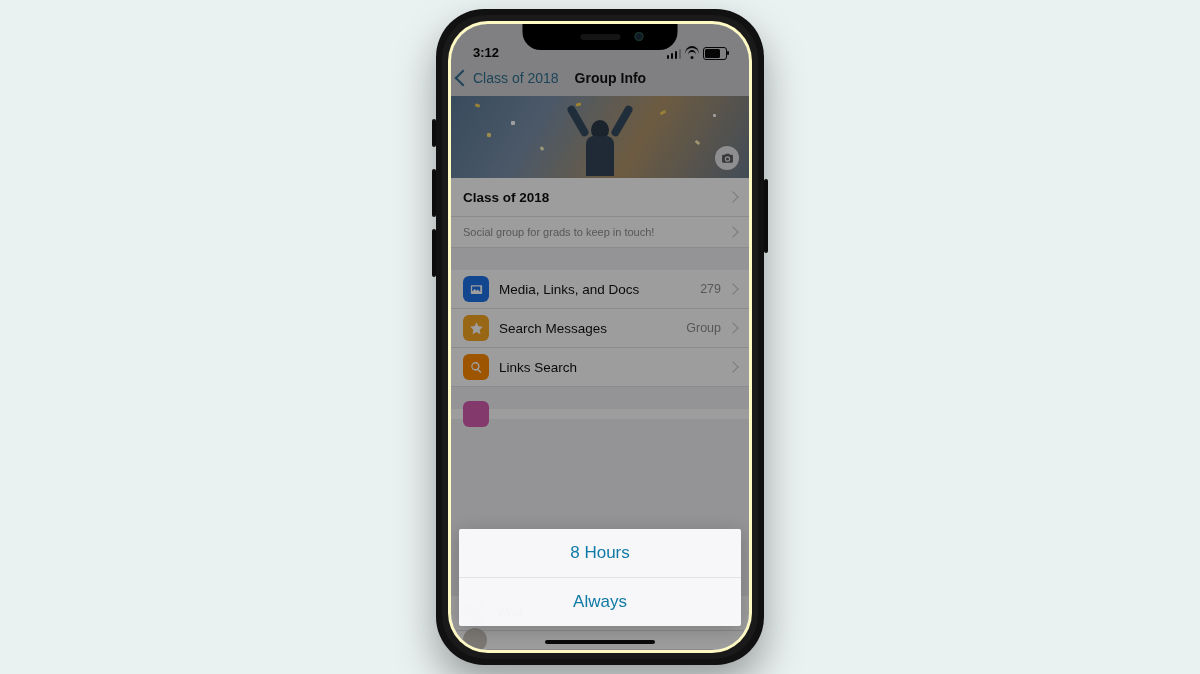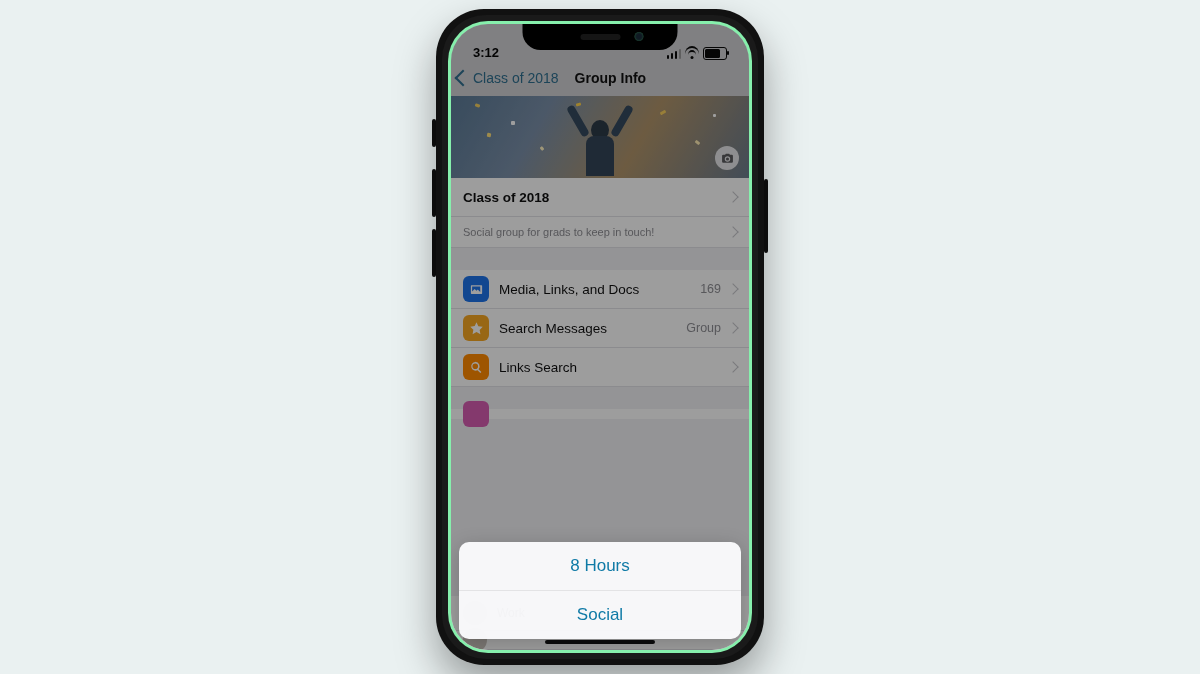--- a/index.html
+++ b/index.html
@@ -1,20 +1,20 @@
 <!DOCTYPE html>
 <html><head>
 <meta charset="utf-8">
 <style>
   html,body{margin:0;padding:0;width:1200px;height:674px;background:#eaf1f1;font-family:-apple-system,"Helvetica Neue",Arial,sans-serif;overflow:hidden;}
   
   .stage{width:1200px;height:674px;display:flex;align-items:center;justify-content:center;}
   .device{position:relative;width:328px;height:656px;background:#111;border-radius:48px;box-shadow:0 20px 40px rgba(0,0,0,.35);padding:0;}
   .device-inner{position:absolute;inset:6px;background:#1a1a1a;border-radius:44px;}
-  .bezel{position:absolute;inset:12px;background:#86efac;border-radius:40px;overflow:hidden;}
+  .bezel{position:absolute;inset:12px;background:#fef9c3;border-radius:40px;overflow:hidden;}
   .screen{position:absolute;inset:3px;border-radius:37px;overflow:hidden;background:#cfcfd2;}
   
   .notch{position:absolute;top:0;left:50%;transform:translateX(-50%);width:155px;height:26px;background:#000;border-bottom-left-radius:18px;border-bottom-right-radius:18px;z-index:50;display:flex;align-items:center;justify-content:center;gap:28px;}
   .speaker{width:40px;height:6px;background:#222;border-radius:3px;}
   .cam{width:9px;height:9px;background:#1b2b3a;border-radius:50%;position:absolute;right:34px;top:8px;box-shadow:inset 0 0 2px #4a6;}
   
   .sbtn{position:absolute;background:#0c0c0c;border-radius:3px;}
   .sbtn.l1{left:-4px;top:110px;width:4px;height:28px;}
   .sbtn.l2{left:-4px;top:160px;width:4px;height:48px;}
   .sbtn.l3{left:-4px;top:220px;width:4px;height:48px;}
@@ -57,21 +57,21 @@
   .sep{height:22px;}
   .ic{width:26px;height:26px;border-radius:6px;margin-right:10px;display:flex;align-items:center;justify-content:center;flex:0 0 26px;}
   .ic svg{width:15px;height:15px;fill:#fff;}
   .cv{margin-left:auto;color:#8e8e93;font-size:12.5px;margin-right:8px;}
   .chevr{width:7px;height:7px;border-top:1.7px solid #c5c5c9;border-right:1.7px solid #c5c5c9;transform:rotate(45deg);}
   .spacer{flex:1;}
   
   .dim{position:absolute;inset:0;background:rgba(0,0,0,.38);z-index:60;}
   
   .sheet{position:absolute;left:8px;right:8px;bottom:8px;z-index:70;}
-  .sheet-group{background:rgba(250,250,252,.97);border-radius:10px;overflow:hidden;margin-bottom:3px;box-shadow:0 4px 20px rgba(0,0,0,.2);}
+  .sheet-group{background:rgba(250,250,252,.97);border-radius:2px;overflow:hidden;margin-bottom:16px;box-shadow:0 4px 20px rgba(0,0,0,.2);}
   .sheet-row{height:48px;display:flex;align-items:center;justify-content:center;font-size:17px;color:#0f7aa6;border-bottom:1px solid rgba(0,0,0,.08);}
   .sheet-row:last-child{border-bottom:none;}
   .sheet-cancel{background:#fff;border-radius:13px;height:48px;display:flex;align-items:center;justify-content:center;font-size:17px;font-weight:600;color:#0f7aa6;box-shadow:0 4px 20px rgba(0,0,0,.2);}
   
   .home-ind{position:absolute;bottom:6px;left:50%;transform:translateX(-50%);width:110px;height:4px;background:#0a0a0a;border-radius:3px;z-index:80;}
   
   .peekrow{background:#fdfdfe;min-height:34px;display:flex;align-items:center;padding:0 12px;border-bottom:1px solid #e1e1e5;font-size:12px;color:#444;}
   .avatar{width:24px;height:24px;border-radius:50%;background:#c9c2bb;margin-right:10px;flex:0 0 24px;}
 </style>
 </head>
@@ -152,21 +152,21 @@
 
           <div class="sep group"></div>
 
           <div class="cell">
             <span class="ic" style="background:#1e73e8">
               <svg viewBox="0 0 24 24">
                   <path d="M4 5h16a1 1 0 011 1v12a1 1 0 01-1 1H4a1 1 0 01-1-1V6a1 1 0 011-1zm1 2v8l4-4 3 3 2-2 4 4V7H5z"></path>
                 </svg>
             </span>
             <span>Media, Links, and Docs</span>
-            <span class="cv">169</span>
+            <span class="cv">279</span>
             <span class="chevr"></span>
           </div>
 
           <div class="cell">
             <span class="ic" style="background:#f5a623">
               <svg viewBox="0 0 24 24">
                   <path d="M12 2l2.9 6.3L22 9.3l-5 4.9 1.3 7-6.3-3.5L5.7 21 7 14l-5-4.9 7.1-1z"></path>
                 </svg>
             </span>
             <span>Search Messages</span>
@@ -203,21 +203,21 @@
         </div>
 
         <div class="dim"></div>
 
         <div class="sheet">
           <div class="sheet-group">
             <div class="sheet-row">
                 <span>8 Hours</span>
               </div>
             <div class="sheet-row">
-                <span>Social</span>
+                <span>Always</span>
               </div>
           </div>
         </div>
 
         <div class="home-ind"></div>
 
         <div class="notch">
           <div class="speaker"></div>
           <div class="cam"></div>
         </div>

